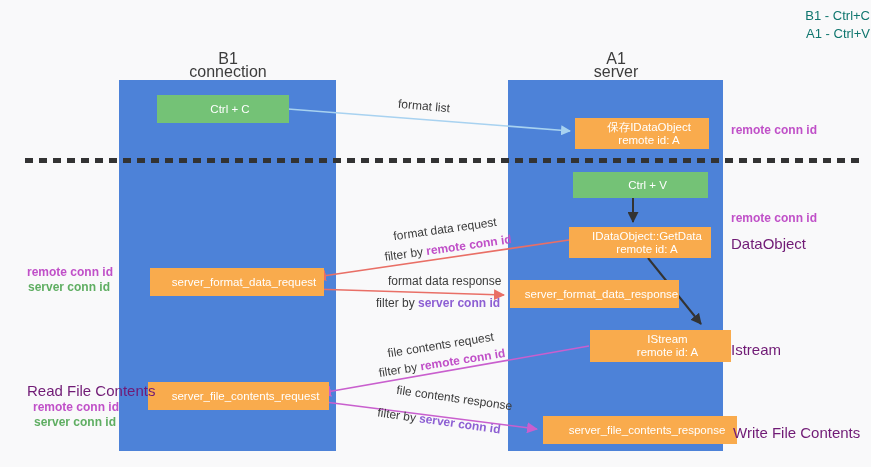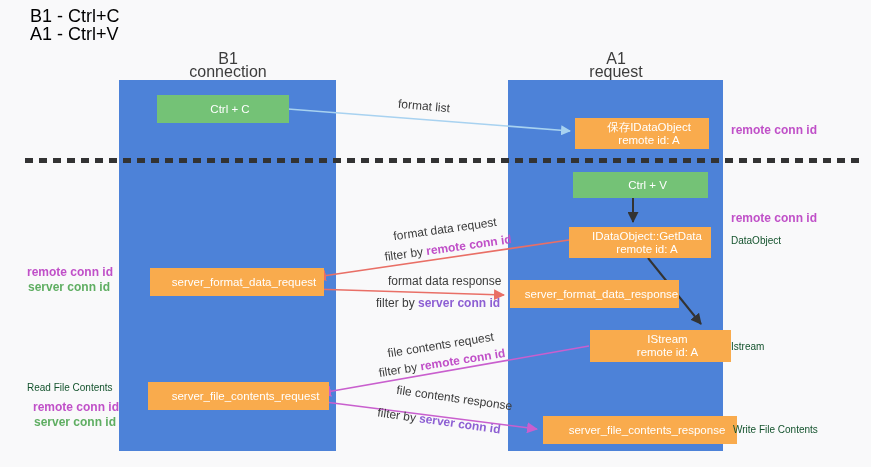--- a/index.html
+++ b/index.html
@@ -1,53 +1,53 @@
 <!DOCTYPE html>
 <html><head>
 <meta charset="utf-8">
 <style>
   html,body{margin:0;padding:0;background:#f9f9fa;}
   .canvas{
     position:relative;width:871px;height:467px;background:#f9f9fa;overflow:hidden;
     font-family:"Liberation Sans", sans-serif;color:#3c3c3c;
   }
   .abs{position:absolute;}
-  .title{left:30px;top:7px;width:840px;text-align:left;font-size:18px;line-height:18px;color:#000000;}
+  .title{left:30px;top:7px;width:840px;text-align:right;font-size:13px;line-height:18px;color:#0f766e;}
   .colhead{text-align:center;font-size:16px;line-height:13px;color:#3c3c3c;}
   .column{background:#4d82d8;}
   .dashline{height:5px;background:repeating-linear-gradient(90deg,#333 0 8px,transparent 8px 14px);}
   .node{display:flex;flex-direction:column;align-items:center;justify-content:center;
         color:#fff;font-size:11.5px;line-height:13px;text-align:center;padding-left:14px;}
   .node-green{background:#74c276;}
   .node-orange{background:#f9ab4d;}
   .alabel{font-size:12px;color:#3c3c3c;white-space:nowrap;}
   .magenta{color:#c050c8;font-weight:bold;}
   .violet{color:#8d5fd3;font-weight:bold;}
   .greenlbl{color:#5fae62;font-weight:bold;}
-  .darklbl{font-size:10px;color:#14532d;white-space:nowrap;}
+  .darklbl{font-size:15px;color:#701a75;white-space:nowrap;}
   svg.overlay{position:absolute;left:0;top:0;z-index:2;pointer-events:none;}
   .z1{z-index:1;} .z3{z-index:3;}
 </style>
 </head>
 <body>
 
 <div class="canvas">
 
   <div class="abs title z3">
     <div>B1 - Ctrl+C</div>
     <div>A1 - Ctrl+V</div>
   </div>
 
   <div class="abs colhead z3" style="left:168px;top:52px;width:120px;">
     <div>B1</div>
     <div>connection</div>
   </div>
   <div class="abs colhead z3" style="left:556px;top:52px;width:120px;">
     <div>A1</div>
-    <div>request</div>
+    <div>server</div>
   </div>
 
   <div class="abs column z1" style="left:119px;top:80px;width:217px;height:371px;"></div>
   <div class="abs column z1" style="left:508px;top:80px;width:215px;height:371px;"></div>
 
   <div class="abs dashline z3" style="left:25px;top:158px;width:835px;"></div>
 
   <svg class="overlay" width="871" height="467" viewBox="0 0 871 467">
     <defs>
       <marker id="mk-blue" markerUnits="userSpaceOnUse" markerWidth="11" markerHeight="10" refX="9" refY="5" orient="auto">

